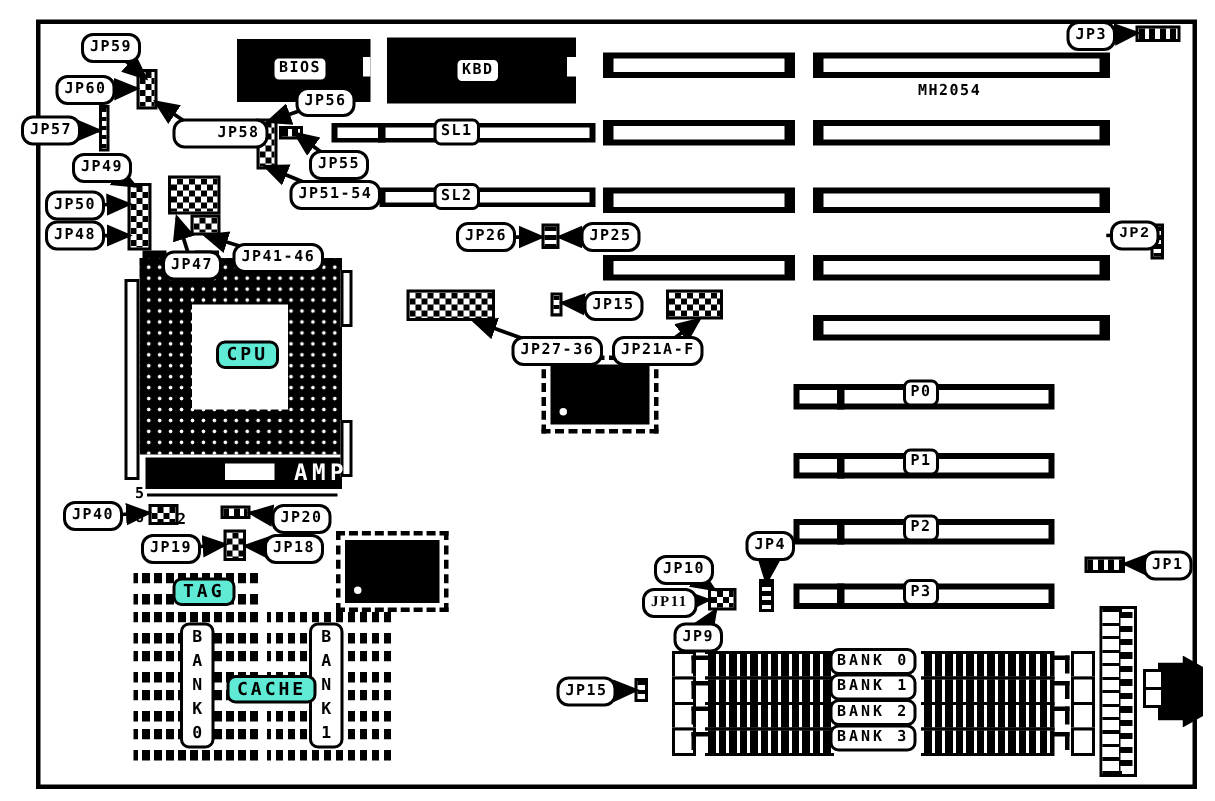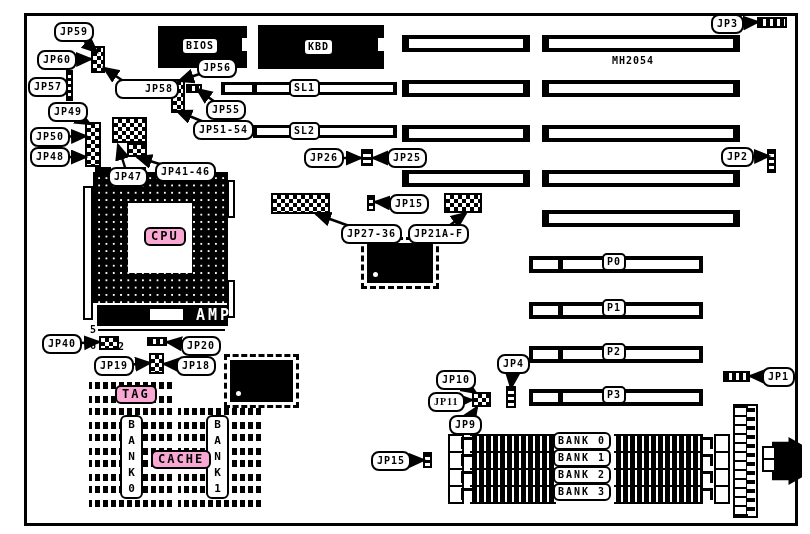--- a/index.html
+++ b/index.html
@@ -33,21 +33,21 @@
   .pins{height:7px;background:repeating-linear-gradient(90deg,#000 0 3px,#fff 3px 6px,#000 6px 8px);}
   .gap{height:7px;background:#fff;}
   .diprow{position:absolute;z-index:8;}
   .hatch{position:absolute;height:15px;background:repeating-linear-gradient(90deg,#fff 0 2px,#000 2px 7px);
          border-top:2px solid #000;border-bottom:2px solid #000;z-index:10;}
   .endbox{position:absolute;width:12px;height:15px;background:#fff;border:2px solid #000;z-index:11;}
   .clip{position:absolute;width:8px;height:9px;border:3px solid #000;border-right:none;border-bottom:none;z-index:12;}
   .clipR{position:absolute;width:8px;height:9px;border:3px solid #000;border-left:none;border-bottom:none;z-index:12;}
   .vlabel{position:absolute;width:19px;background:#fff;border:2px solid #000;border-radius:6px;
           text-align:center;font:bold 11px/16px "DejaVu Sans Mono",monospace;z-index:31;}
-  .bigchip-lbl{position:absolute;background:#f9a8d4;border:2px solid #000;border-radius:6px;
+  .bigchip-lbl{position:absolute;background:#5eead4;border:2px solid #000;border-radius:6px;
           font:bold 12px/13px "DejaVu Sans Mono",monospace;letter-spacing:2px;
           padding:1px 5px;z-index:32;color:#000;}
   .txt{position:absolute;font:bold 10px/11px "DejaVu Sans Mono",monospace;color:#000;z-index:15;}
   #leaders{position:absolute;left:0;top:0;z-index:20;pointer-events:none;}
   .ph-left{position:absolute;left:0;top:0;bottom:0;width:11px;border-right:2px solid #000;
            background:repeating-linear-gradient(180deg,#000 0 2px,#fff 2px 9px);}
   .ph-right{position:absolute;right:1px;top:2px;bottom:2px;width:8px;
            background:repeating-linear-gradient(180deg,#000 0 4px,#fff 4px 9px);}
   .conn{background:#000;z-index:12;
         clip-path:polygon(0 10%,55% 10%,55% 0,100% 16%,100% 84%,55% 100%,55% 90%,0 90%);}
@@ -268,37 +268,37 @@
       </div>
       <div class="vlabel" style="left: 206px; top: 415px;">
         <div>B</div>
         <div>A</div>
         <div>N</div>
         <div>K</div>
         <div>1</div>
       </div>
       <div class="lbl" style="left: 54px; top: 22px;">JP59</div>
       <div class="lbl" style="left: 37px; top: 50px; text-align: center;">JP60</div>
-      <div class="lbl" style="left: 28px; top: 77px;">JP57</div>
+      <div class="lbl" style="left: 14px; top: 77px;">JP57</div>
       <div class="lbl" style="left: 115px; top: 79px; padding-left: 28px;">JP58</div>
       <div class="lbl" style="left: 197px; top: 58px;">JP56</div>
       <div class="lbl" style="left: 206px; top: 100px;">JP55</div>
       <div class="lbl" style="left: 193px; top: 120px;">JP51-54</div>
       <div class="lbl" style="left: 48px; top: 102px;">JP49</div>
       <div class="lbl" style="left: 30px; top: 127px;">JP50</div>
       <div class="lbl" style="left: 30px; top: 147px;">JP48</div>
       <div class="lbl" style="left: 108px; top: 167px;">JP47</div>
       <div class="lbl" style="left: 155px; top: 162px;">JP41-46</div>
       <div class="lbl" style="left: 304px; top: 148px;">JP26</div>
       <div class="lbl" style="left: 387px; top: 148px;">JP25</div>
       <div class="lbl" style="left: 389px; top: 194px;">JP15</div>
       <div class="lbl" style="left: 341px; top: 224px;">JP27-36</div>
       <div class="lbl" style="left: 408px; top: 224px;">JP21A-F</div>
       <div class="lbl" style="left: 711px; top: 14px;">JP3</div>
-      <div class="lbl" style="left: 721px; top: 147px;">JP2</div>
+      <div class="lbl" style="left: 740px; top: 147px; font-family: Liberation Mono, monospace;">JP2</div>
       <div class="lbl" style="left: 762px; top: 367px; text-align: right;">JP1</div>
       <div class="lbl" style="left: 497px; top: 354px;">JP4</div>
       <div class="lbl" style="left: 42px; top: 334px;">JP40</div>
       <div class="lbl" style="left: 181px; top: 336px;">JP20</div>
       <div class="lbl" style="left: 94px; top: 356px;">JP19</div>
       <div class="lbl" style="left: 176px; top: 356px;">JP18</div>
       <div class="lbl" style="left: 436px; top: 370px;">JP10</div>
       <div class="lbl" style="left: 428px; top: 392px; font-family: Liberation Serif, serif;">JP11</div>
       <div class="lbl" style="left: 449px; top: 415px;">JP9</div>
       <div class="lbl" style="left: 371px; top: 451px;">JP15</div>

